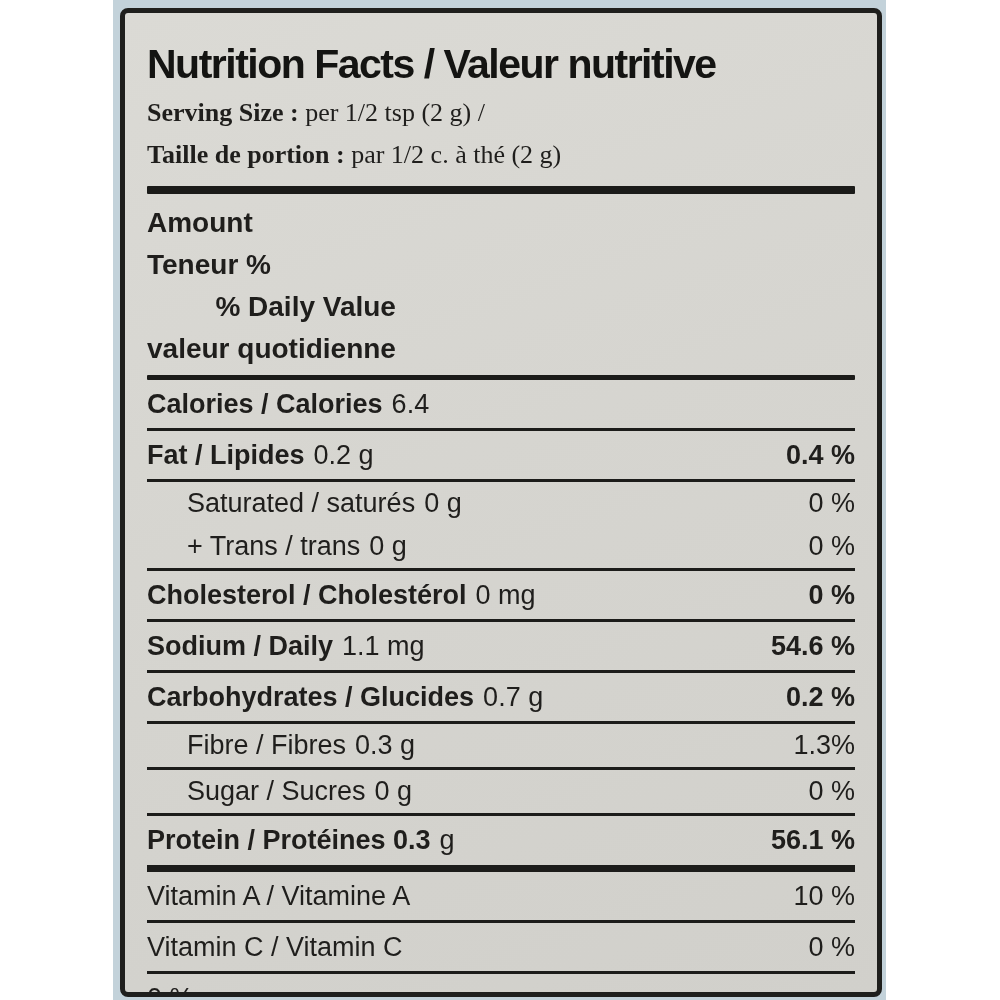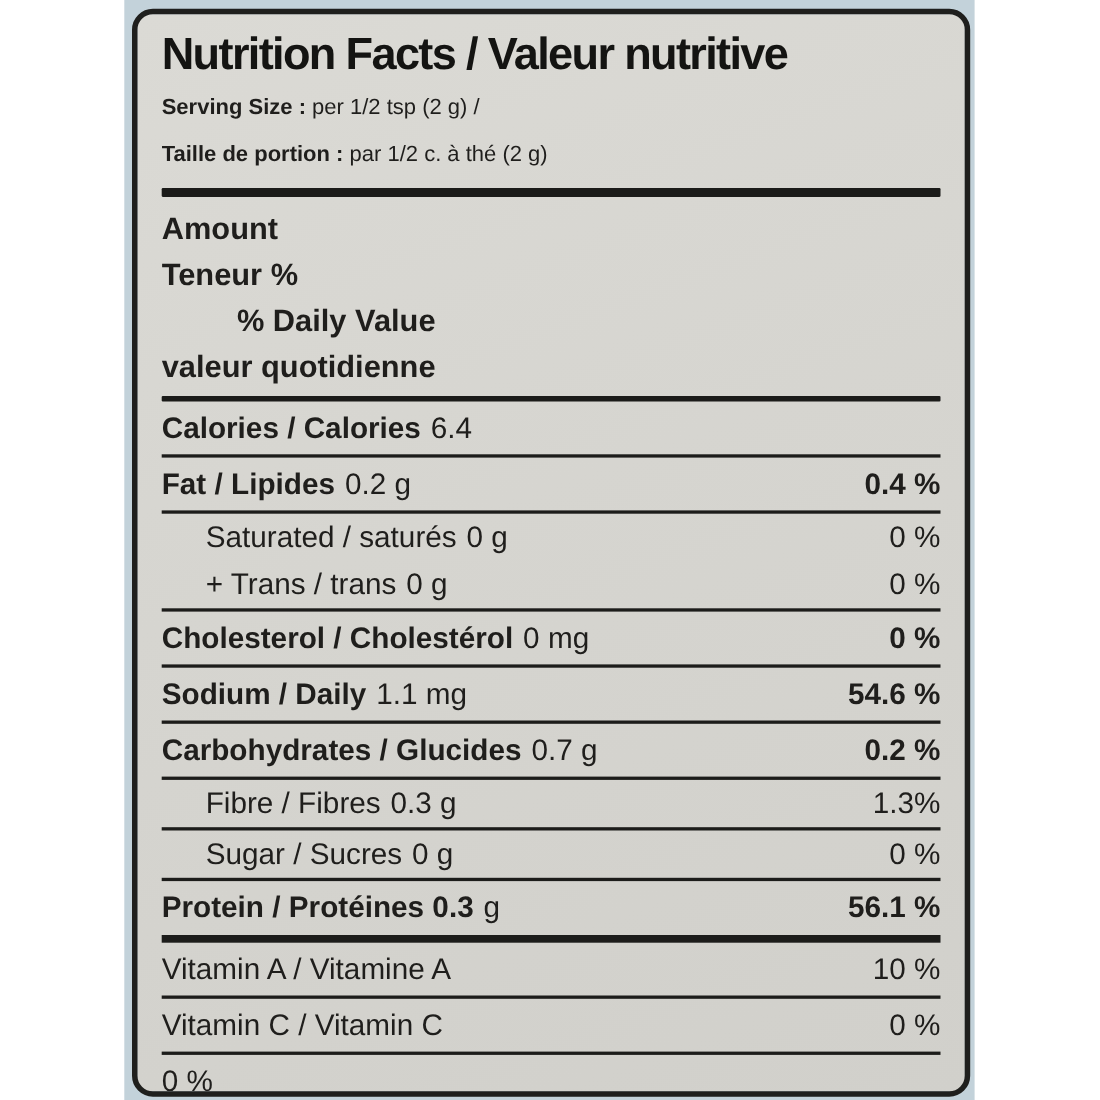--- a/index.html
+++ b/index.html
@@ -16,35 +16,35 @@
     width: 773px; height: 1000px;
     background: #c3d2da;
   }
   .nf-label {
     position: absolute;
     left: 120px; top: 8px;
     width: 762px; height: 989px;
     box-sizing: border-box;
     background: linear-gradient(160deg, #dbdad5 0%, #d6d5d0 45%, #d1d0cb 100%);
     border: 5px solid #1f1f1d;
-    border-radius: 19px;
-    padding: 8px 22px 0 22px;
+    border-radius: 8px;
+    padding: 23px 22px 0 22px;
     color: #1f1e1c;
     overflow: hidden;
     filter: blur(0.35px);
   }
   .nf-title {
     font-size: 41px;
     font-weight: bold;
     letter-spacing: -1.5px;
     line-height: 56px;
     color: #141412;
     white-space: nowrap;
   }
-  .serving { font-size: 20px; line-height: 42px; }
+  .serving { font-size: 26px; line-height: 42px; font-family: Liberation Serif, serif; }
   .b { font-weight: bold; }
   .bar { background: #1b1b19; border-radius: 1px; }
   .bar-top    { height: 8px; margin-top: 10px; }
   .bar-header { height: 5px; margin-top: 5px; }
   .hdr-row {
     display: flex;
     justify-content: space-between;
     align-items: flex-start;
     font-size: 28px;
     font-weight: bold;

